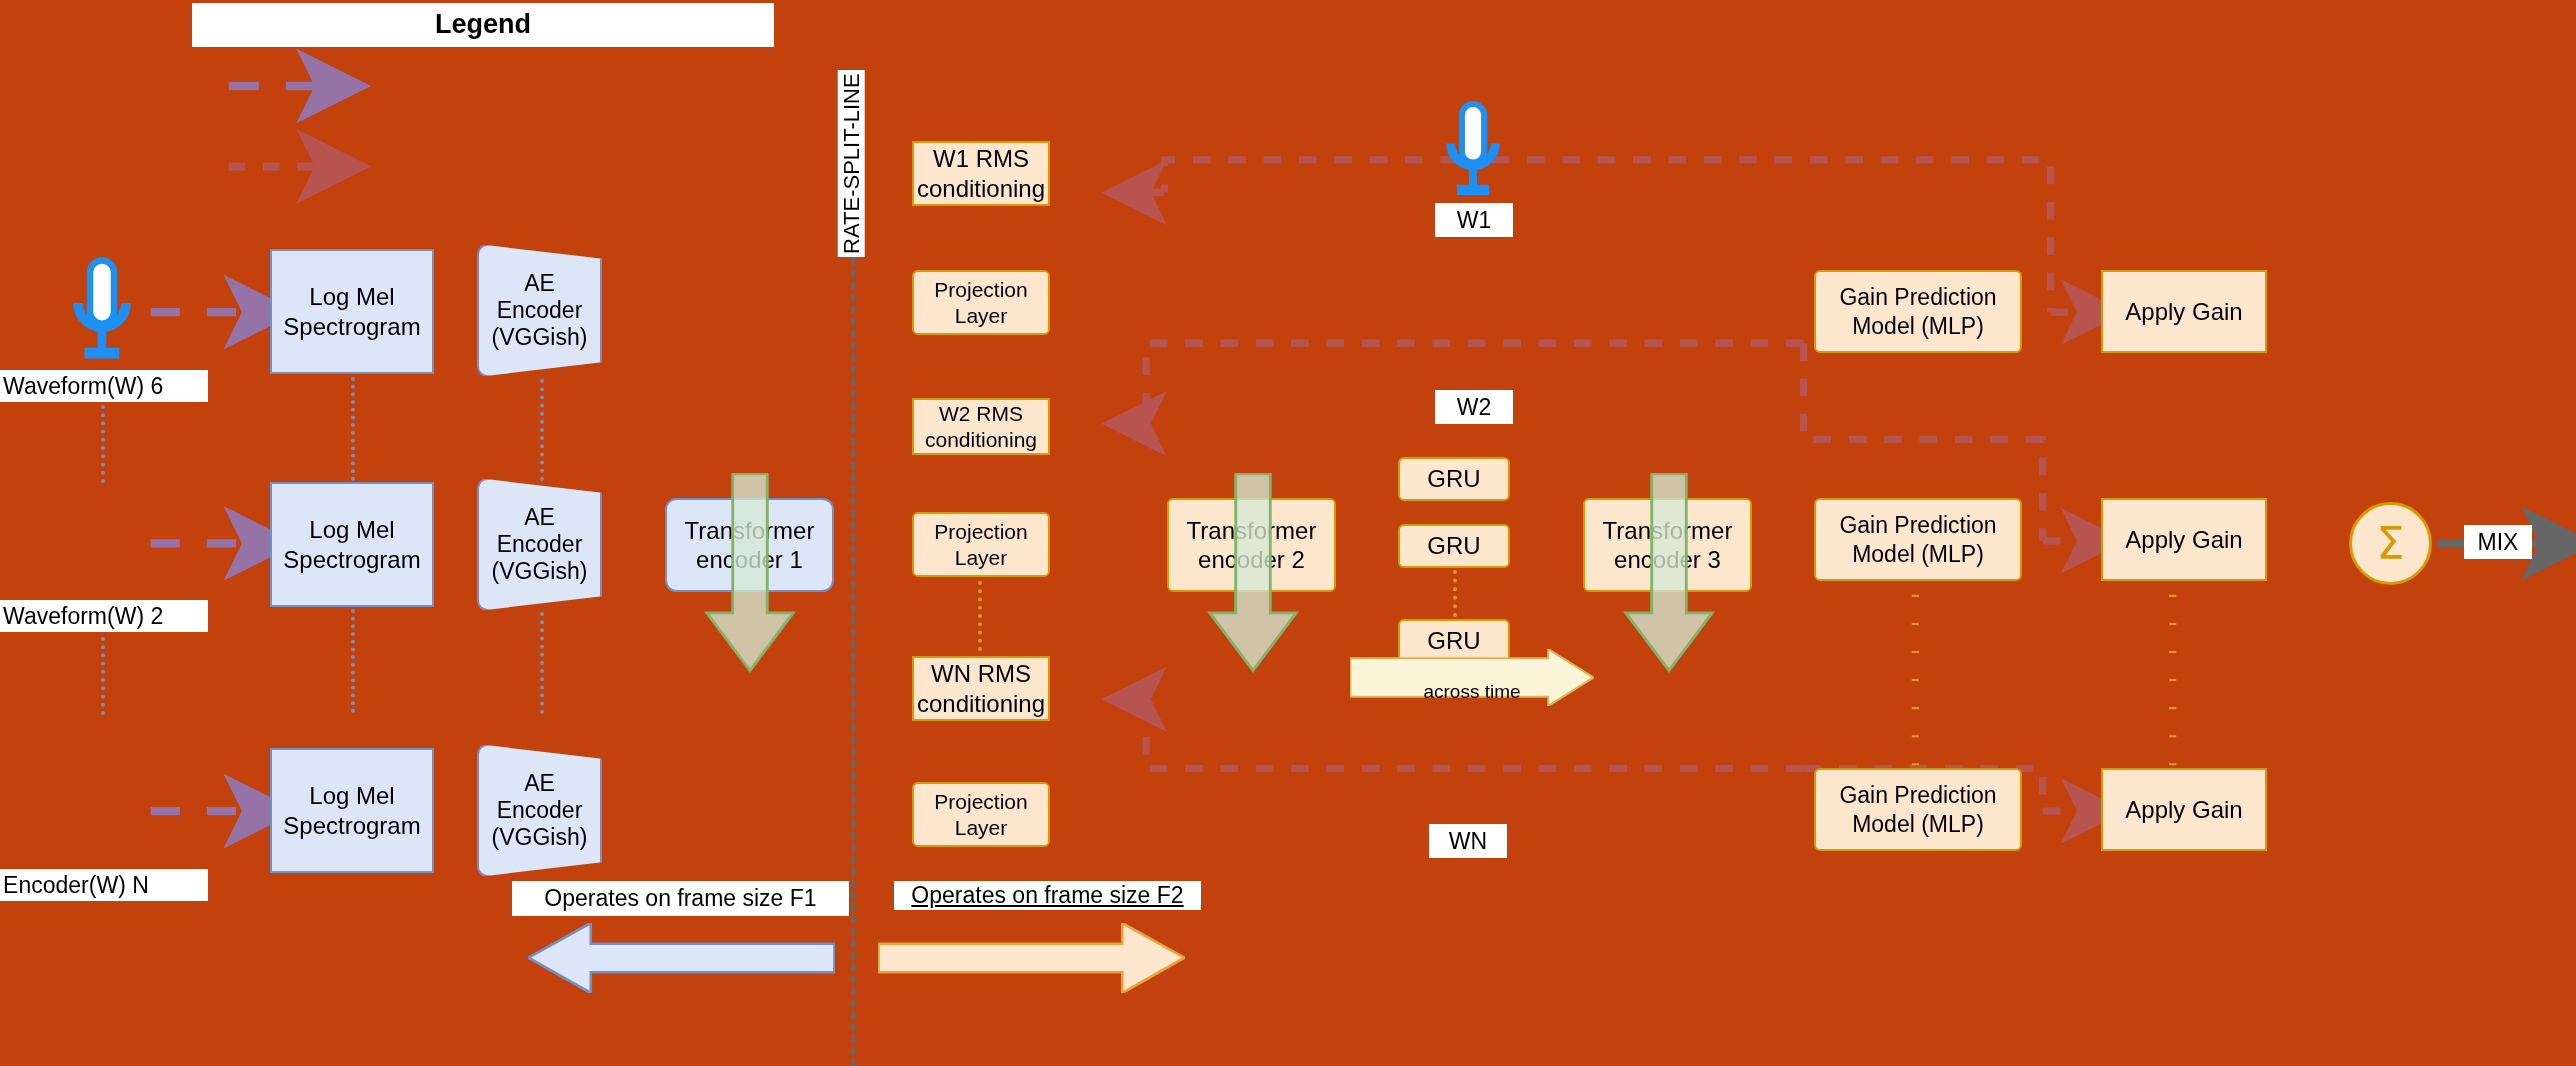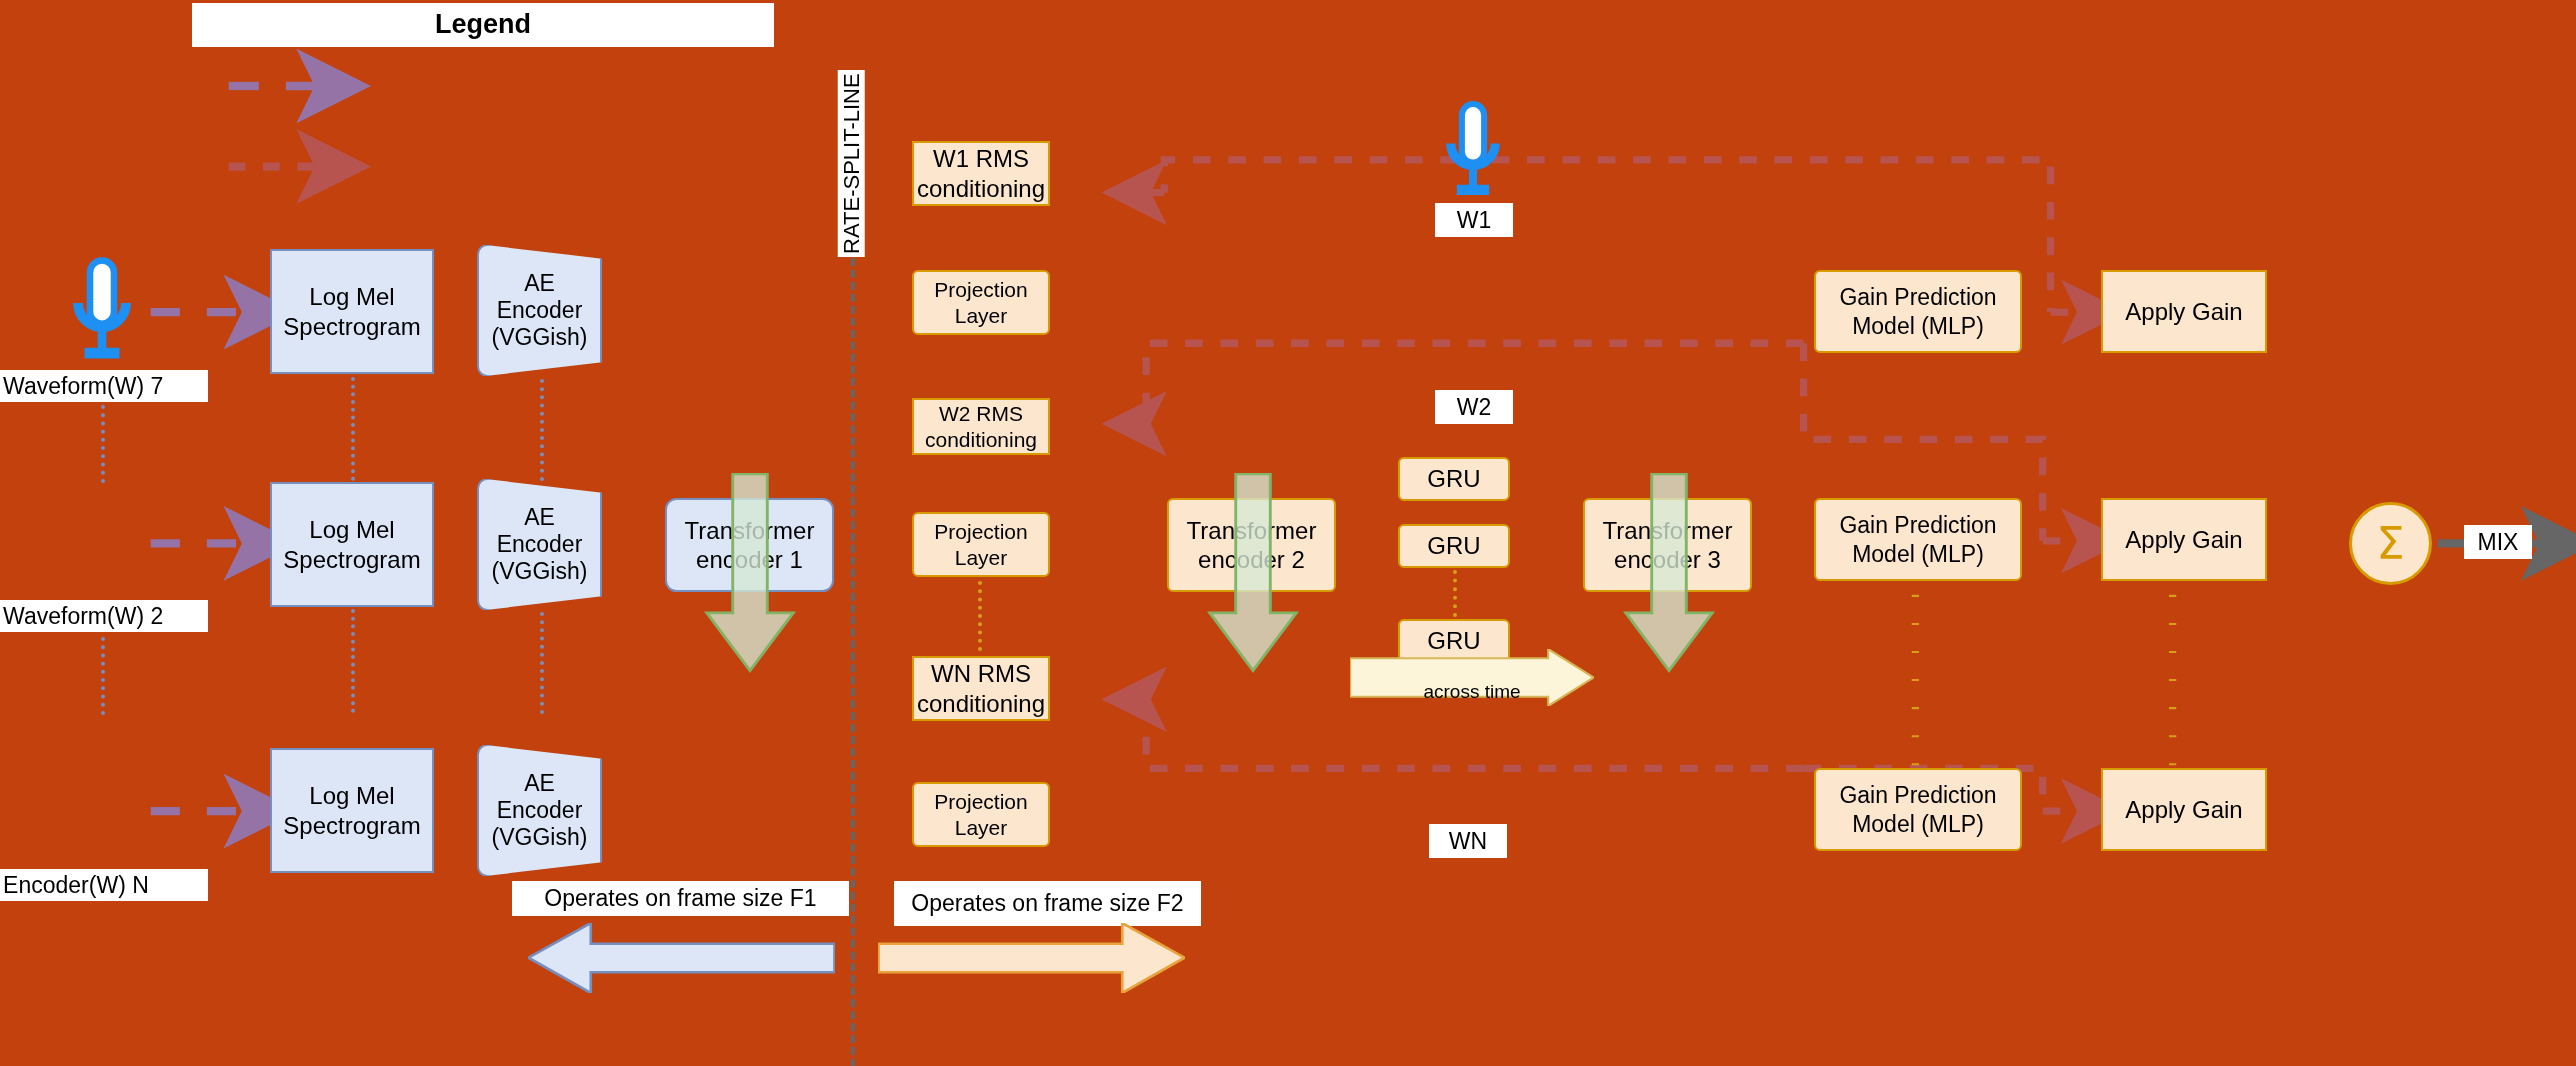--- a/index.html
+++ b/index.html
@@ -132,21 +132,21 @@
 
   <div class="abs" style="left:68px;top:255px;width:68px;height:109px;">
     <svg viewBox="0 0 60 100" width="68" height="109">
       <rect x="19" y="5" width="22" height="58" rx="11" fill="#ffffff" stroke="#1e90f4" stroke-width="6"></rect>
       <path d="M8,44 a22,22 0 0 0 44,0" fill="none" stroke="#1e90f4" stroke-width="9"></path>
       <line x1="30" y1="66" x2="30" y2="86" stroke="#1e90f4" stroke-width="8"></line>
       <line x1="14" y1="90" x2="46" y2="90" stroke="#1e90f4" stroke-width="10"></line>
     </svg>
   </div>
   <div class="abs chip" style="left:0px;top:370px;width:208px;height:32px;justify-content:flex-start;">
-    <span>Waveform(W) 7</span>
+    <span>Waveform(W) 6</span>
   </div>
   <div class="abs bluebox" style="left:270px;top:249px;width:164px;height:125px;">
     <span style="white-space:pre-line">Log Mel
 Spectrogram</span>
   </div>
   <div class="abs trapz" style="left:477px;top:244px;width:125px;height:133px;">
     <span style="white-space:pre-line;font-size:23px;">AE
 Encoder
 (VGGish)</span>
   </div>
@@ -308,21 +308,21 @@
   <div class="abs sigma" style="left:2349px;top:502px;width:83px;height:83px;">
     <span>Σ</span>
   </div>
   <div class="abs chip" style="left:2464px;top:525px;width:68px;height:34px;">
     <span>MIX</span>
   </div>
 
   <div class="abs chip" style="left:512px;top:881px;width:337px;height:35px;">
     <span>Operates on frame size F1</span>
   </div>
-  <div class="abs chip" style="left:894px;top:881px;width:307px;height:45px;">
+  <div class="abs chip" style="left:894px;top:881px;width:307px;height:29px;text-decoration:underline;">
     <span>Operates on frame size F2</span>
   </div>
 
   <div class="abs bigarrow" style="left:528px;top:923px;width:307px;height:70px;">
     <svg viewBox="0 0 590 135" width="307" height="70">
       <path d="M590,40 L120,40 L120,0 L0,67 L120,135 L120,95 L590,95 Z" fill="#dce6f7" stroke="#7590c0" stroke-width="5"></path>
     </svg>
   </div>
   <div class="abs bigarrow" style="left:878px;top:923px;width:307px;height:70px;">
     <svg viewBox="0 0 590 135" width="307" height="70">

